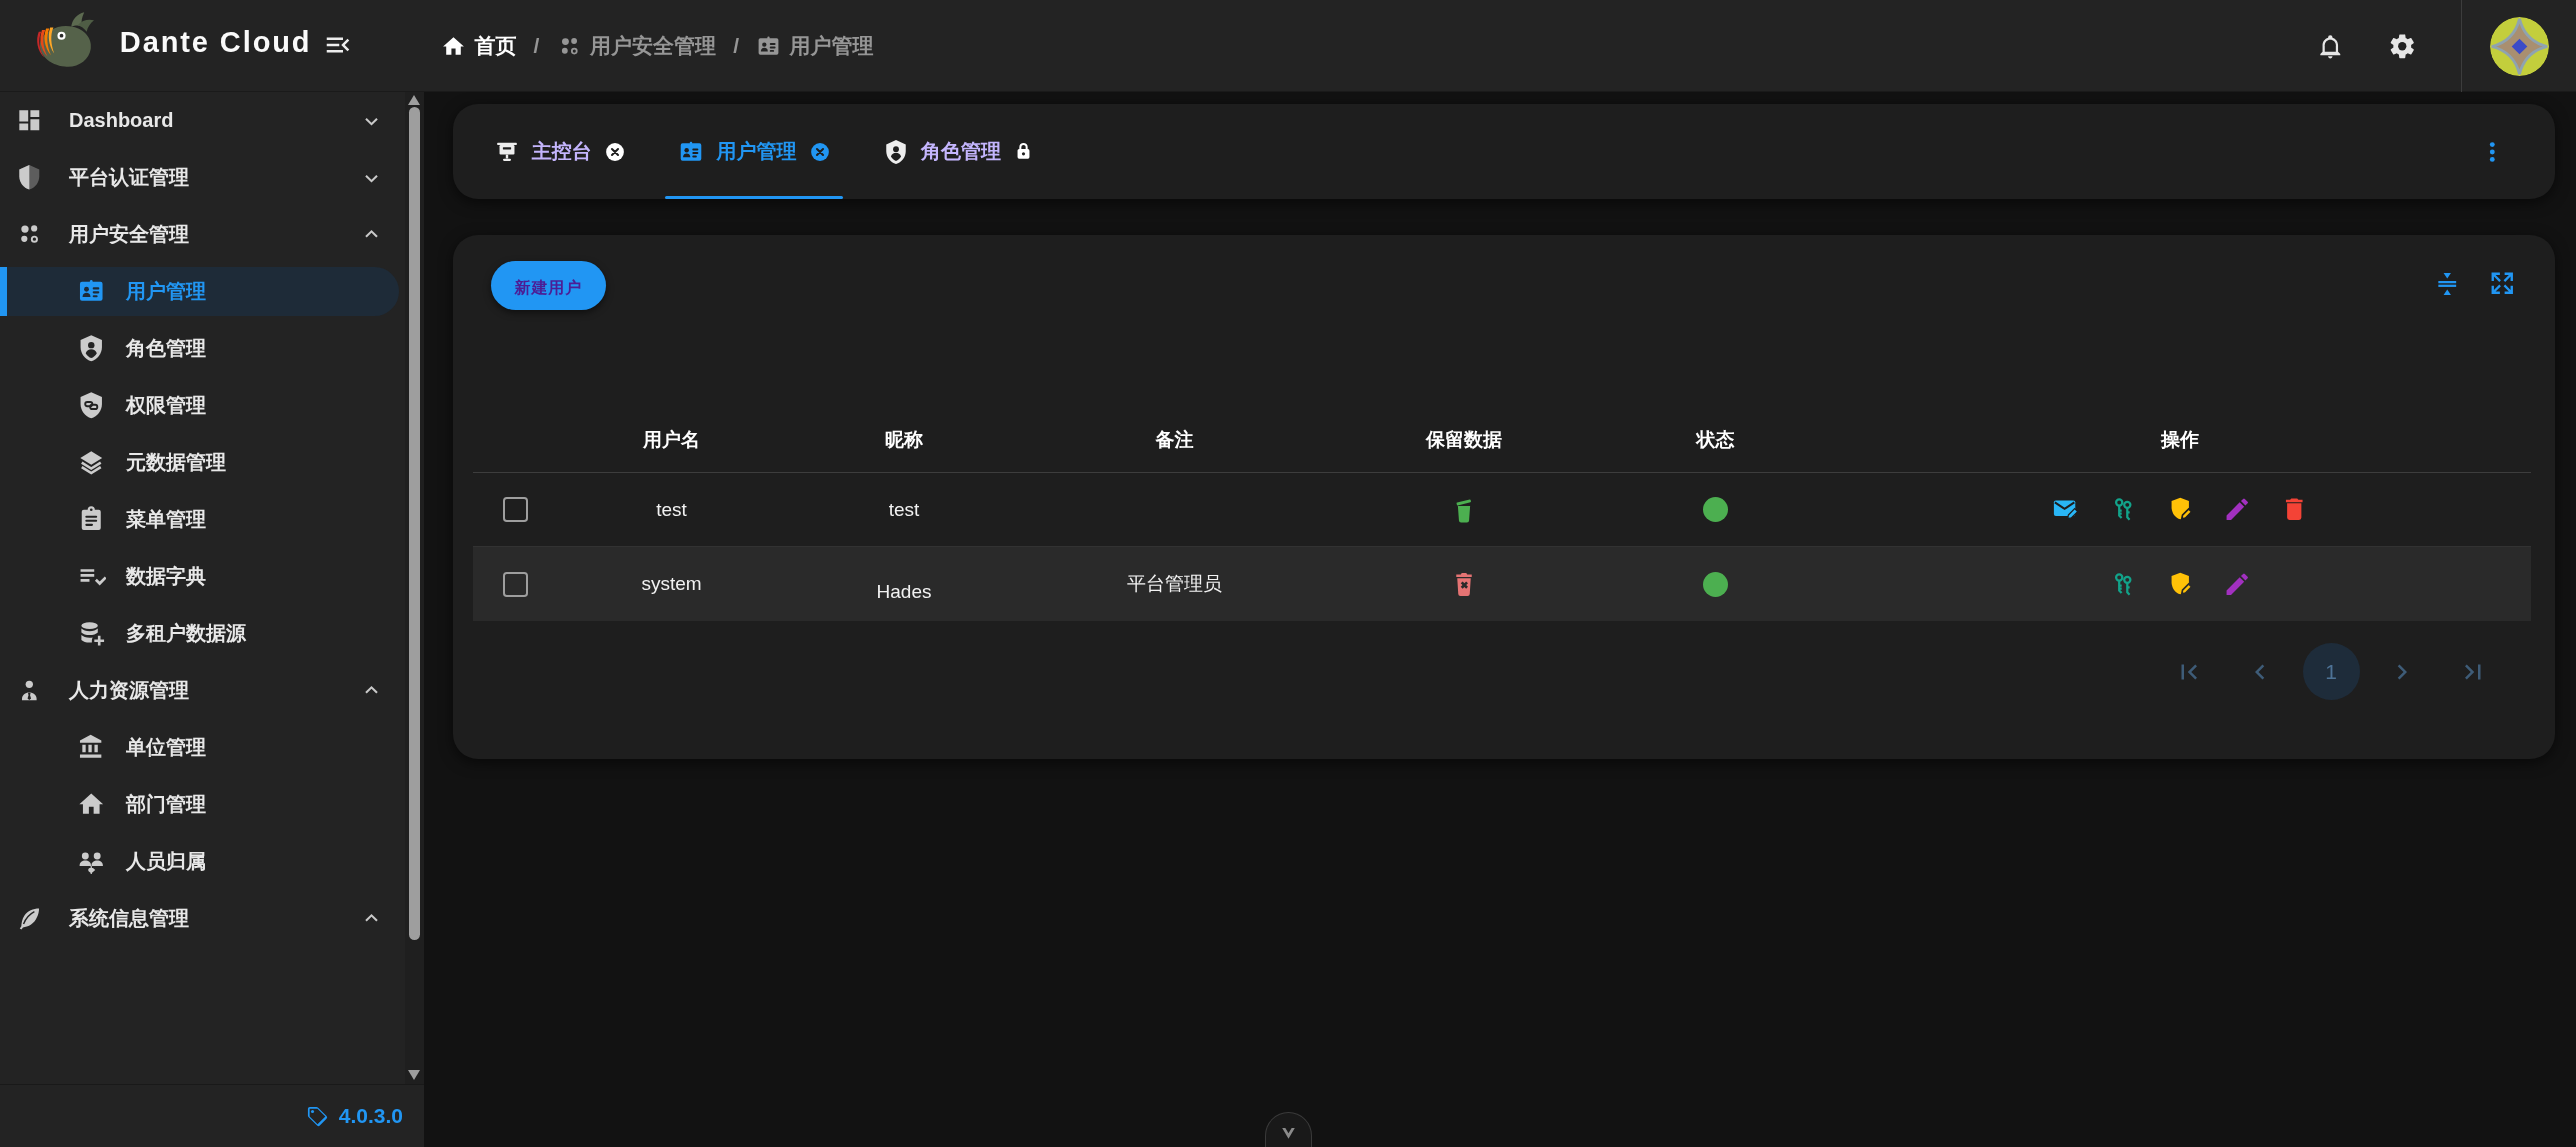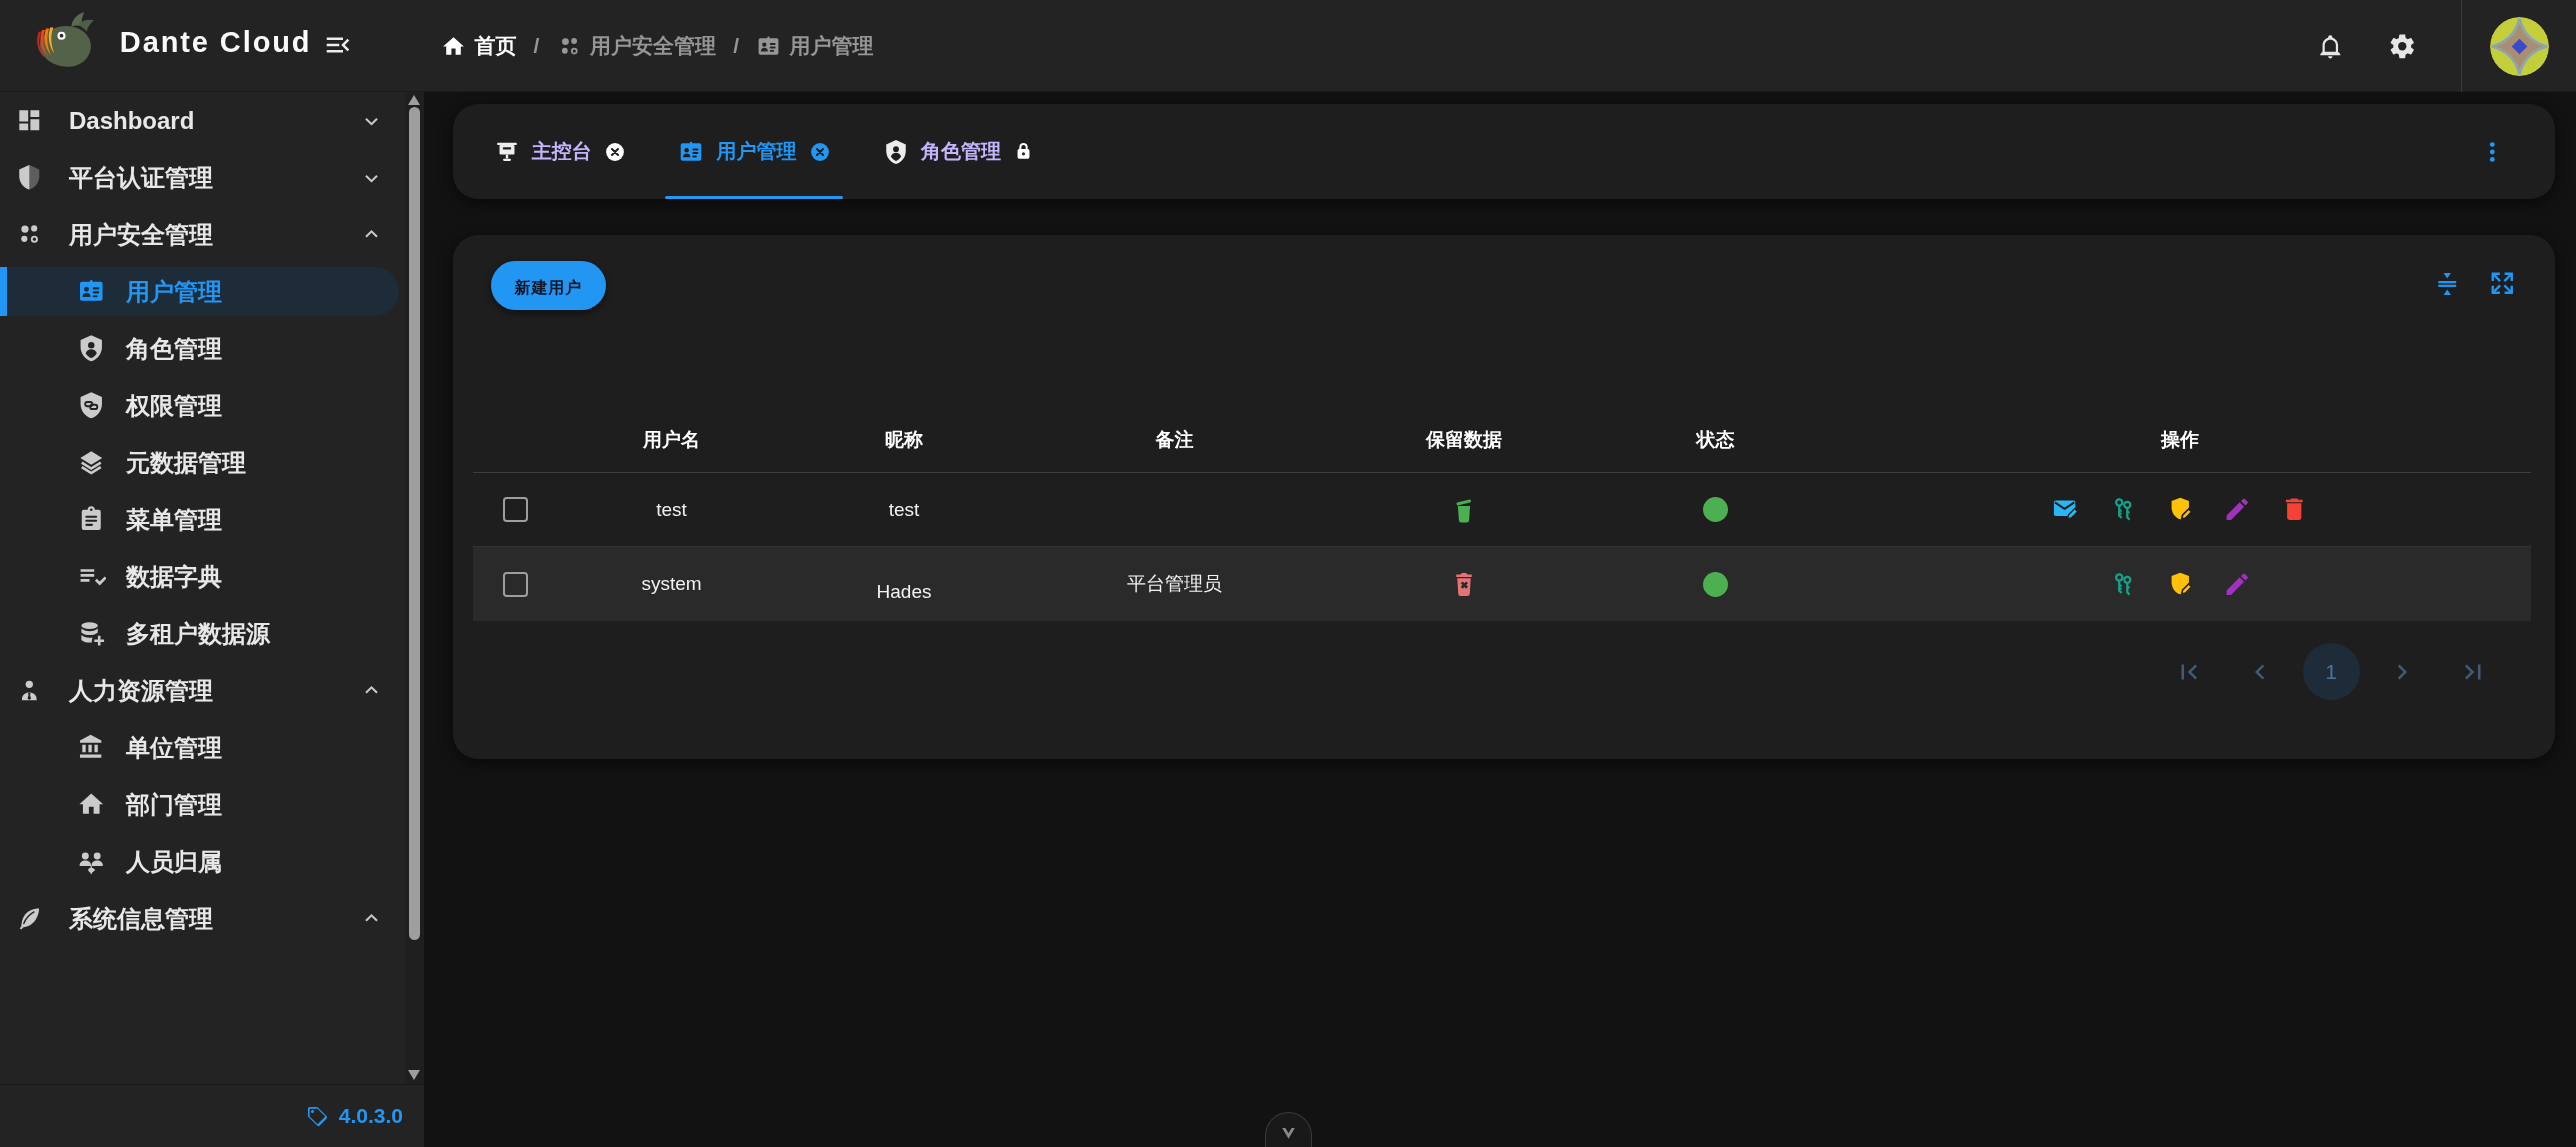--- a/index.html
+++ b/index.html
@@ -20,21 +20,21 @@
   .crumb-sep{color:#969696;font-size:21px;font-weight:600;margin:0 7.6px;}
   .topbar-right{position:absolute;right:0;top:0;height:92px;display:flex;align-items:center;}
   .top-icon{color:#e6e6e6;margin-right:44px;cursor:pointer;}
   .topbar-divider{width:0.9px;height:92px;background:#3c3c3c;margin-right:29px;}
   .avatar{width:59px;height:59px;border-radius:50%;overflow:hidden;margin-right:26.6px;cursor:pointer;flex:0 0 auto;}
 
   
   .sidebar{position:absolute;left:0;top:92px;width:405px;height:992px;background:#232323;overflow:hidden;z-index:20;}
   .s-item{position:relative;height:57px;display:flex;align-items:center;cursor:pointer;}
   .s-item .s-ico{position:absolute;left:16px;color:#cbcbcb;}
-  .s-item .s-label{position:absolute;left:69px;font-size:24px;font-weight:bold;color:#e8e8e8;white-space:nowrap;}
+  .s-item .s-label{position:absolute;left:69px;font-size:20px;font-weight:bold;color:#e8e8e8;white-space:nowrap;}
   .s-item .s-chev{position:absolute;right:21px;color:#c9c9c9;}
   .s-item.child .s-ico{left:77px;}
   .s-item.child .s-label{left:126px;}
   .s-item.active::before{content:"";position:absolute;left:0;top:3.8px;bottom:3.8px;right:5.7px;
     background:#1e2b38;border-radius:0 25px 25px 0;}
   .s-item.active::after{content:"";position:absolute;left:0;top:3.8px;bottom:3.8px;width:6.6px;background:#2196f3;}
   .s-item.active .s-ico{color:#2196f3;--cut:#1e2b38;z-index:2;}
   .s-item.active .s-label{color:#2196f3;z-index:2;}
   .s-item>*{z-index:2;}
 
@@ -56,21 +56,21 @@
   .tabs{display:flex;height:100%;padding-left:15px;align-items:stretch;}
   .tab{position:relative;display:flex;align-items:center;gap:12.3px;padding:0 26px;cursor:pointer;
     font-size:20px;font-weight:bold;color:#c4b5fd;--cut:#1e1e1e;}
   .tab .ico{--cut:#1e1e1e;}
   .tab.active{color:#2196f3;}
   .tab.active::after{content:"";position:absolute;left:13.3px;right:13.3px;bottom:0;height:3.8px;background:#2196f3;border-radius:1.9px;}
   .tab-dots{position:absolute;right:49px;top:50%;transform:translateY(-50%);color:#2196f3;cursor:pointer;}
 
   .table-card{left:28.5px;top:143px;width:2102px;height:524px;}
   .btn-new{position:absolute;left:38px;top:26px;height:49px;padding:17px 24px;border:none;border-radius:25px;
-    background:#2196f3;color:#0f172a;font-size:16px;font-weight:bold;letter-spacing:0.9px;cursor:pointer;
+    background:#2196f3;color:#4c1d95;font-size:16px;font-weight:bold;letter-spacing:0.9px;cursor:pointer;
     box-shadow:0 2.8px 7.6px rgba(0,0,0,.5);font-family:Liberation Serif, serif;}
   .card-tools{position:absolute;right:38px;top:34px;display:flex;gap:26.6px;color:#2196f3;}
   .card-tools .ico{cursor:pointer;}
 
   .tbl{position:absolute;left:20px;top:173px;width:2058px;}
   .tr{display:flex;align-items:center;}
   .tr.head{height:65px;border-bottom:0.9px solid #3d3d3d;font-weight:bold;font-size:19px;color:#fff;}
   .tr.row{height:74px;font-size:19px;color:#f2f2f2;--cut:#1e1e1e;}
   .tr.row .ico{--cut:#1e1e1e;}
   .tr.row.r0{border-bottom:0.9px solid #323232;}

